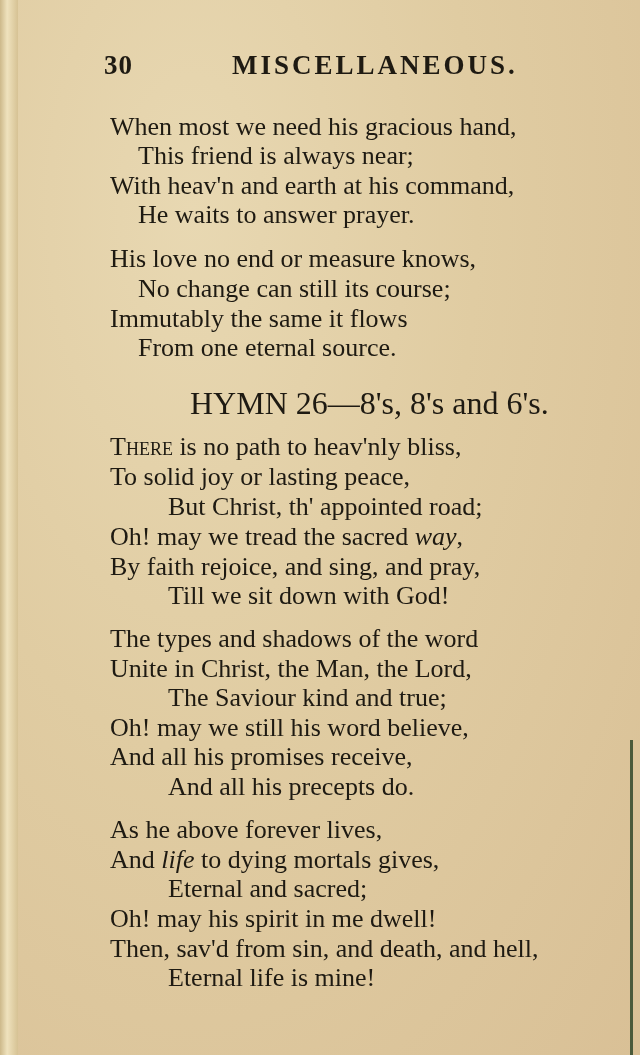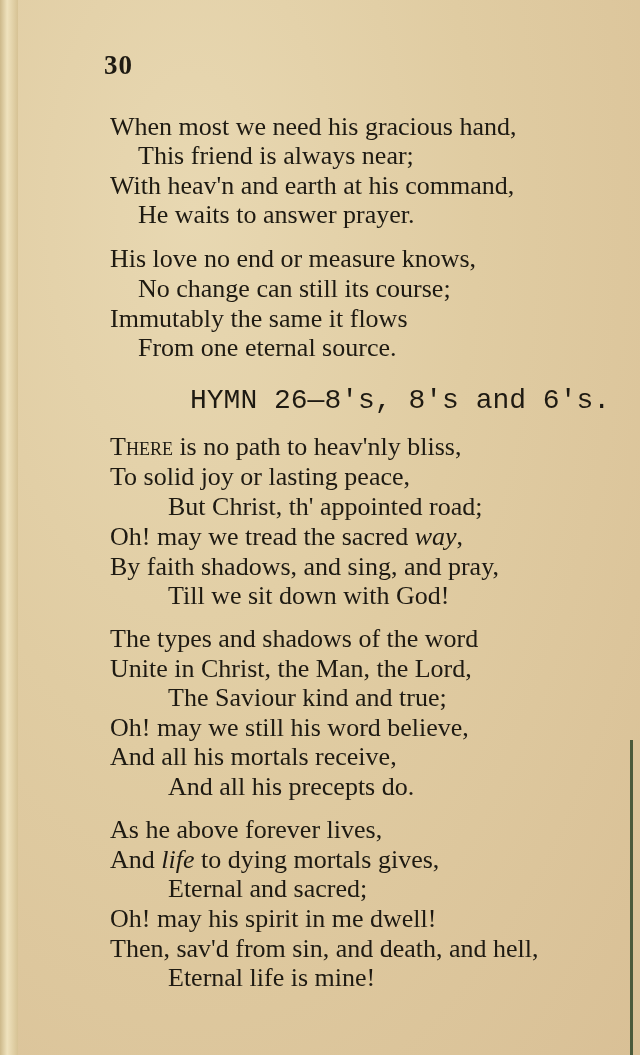--- a/index.html
+++ b/index.html
@@ -14,32 +14,33 @@
     background: linear-gradient(90deg, #cdb98a 0%, #efe2bd 40%, #d6c294 100%);
   }
   .edge-line {
     position:absolute; left:630px; top:740px; width:3px; height:315px;
     background:#4a5a3a;
   }
   .header { position:absolute; top:50px; left:0; width:512px; height:36px; }
   .page-num { position:absolute; left:104px; top:0; font-size:27px; font-weight:bold; letter-spacing:1px; }
   .running-title { position:absolute; left:232px; top:0; font-size:27px; font-weight:bold; letter-spacing:3px; }
   .line { position:absolute; font-size:26px; white-space:nowrap; line-height:30px;font-family:Liberation Serif, serif; }
-  .hymn-title { position:absolute; left:190px; top:385px; font-size:28px; white-space:nowrap;font-family:Liberation Mono, monospace; }
+  .hymn-title { position:absolute; left:190px; top:385px; font-size:32px; white-space:nowrap; }
   .sc { font-variant: small-caps; }
   .ital { font-style: italic; }
 </style>
 </head>
 <body>
 
 <div class="spine"></div>
 <div class="edge-line"></div>
 
 <div class="header">
   <span class="page-num">30</span>
+  <span class="running-title">MISCELLANEOUS.</span>
 </div>
 
 <div>
   <div class="line" style="left:110px;top:112px">When most we need his gracious hand,</div>
   <div class="line" style="left:138px;top:141px">This friend is always near;</div>
   <div class="line" style="left:110px;top:171px">With heav'n and earth at his command,</div>
   <div class="line" style="left:138px;top:200px">He waits to answer prayer.</div>
 </div>
 
 <div>
@@ -49,30 +50,30 @@
   <div class="line" style="left:138px;top:333px">From one eternal source.</div>
 </div>
 
 <div class="hymn-title">HYMN 26—8's, 8's and 6's.</div>
 
 <div>
   <div class="line" style="left:110px;top:432px"><span class="sc">There</span><span> is no path to heav'nly bliss,</span></div>
   <div class="line" style="left:110px;top:462px">To solid joy or lasting peace,</div>
   <div class="line" style="left:168px;top:492px">But Christ, th' appointed road;</div>
   <div class="line" style="left:110px;top:522px"><span>Oh! may we tread the sacred </span><span class="ital">way</span><span>,</span></div>
-  <div class="line" style="left:110px;top:552px">By faith shadows, and sing, and pray,</div>
+  <div class="line" style="left:110px;top:552px">By faith rejoice, and sing, and pray,</div>
   <div class="line" style="left:168px;top:581px">Till we sit down with God!</div>
 </div>
 
 <div>
   <div class="line" style="left:110px;top:624px">The types and shadows of the word</div>
   <div class="line" style="left:110px;top:654px">Unite in Christ, the Man, the Lord,</div>
   <div class="line" style="left:168px;top:683px">The Saviour kind and true;</div>
   <div class="line" style="left:110px;top:713px">Oh! may we still his word believe,</div>
-  <div class="line" style="left:110px;top:742px">And all his mortals receive,</div>
+  <div class="line" style="left:110px;top:742px">And all his promises receive,</div>
   <div class="line" style="left:168px;top:772px">And all his precepts do.</div>
 </div>
 
 <div>
   <div class="line" style="left:110px;top:815px">As he above forever lives,</div>
   <div class="line" style="left:110px;top:845px"><span>And </span><span class="ital">life</span><span> to dying mortals gives,</span></div>
   <div class="line" style="left:168px;top:874px">Eternal and sacred;</div>
   <div class="line" style="left:110px;top:904px">Oh! may his spirit in me dwell!</div>
   <div class="line" style="left:110px;top:934px">Then, sav'd from sin, and death, and hell,</div>
   <div class="line" style="left:168px;top:963px">Eternal life is mine!</div>

